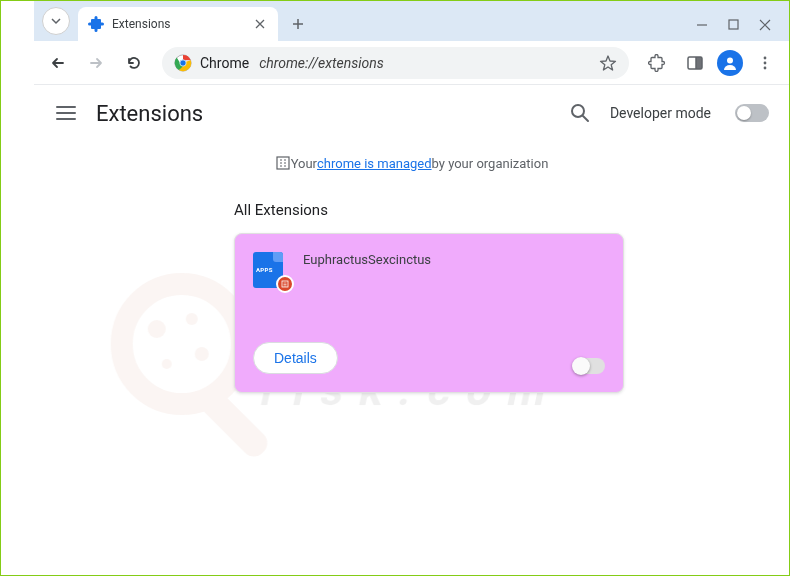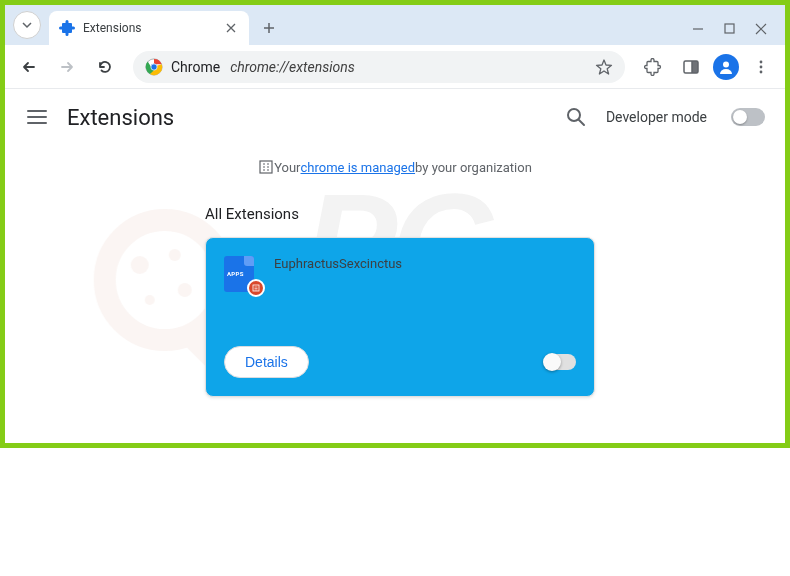--- a/index.html
+++ b/index.html
@@ -1,18 +1,18 @@
 <!DOCTYPE html>
 <html><head>
   <meta charset="utf-8">
   <style>
     * { box-sizing: border-box; margin: 0; padding: 0; }
     body { font-family: 'Segoe UI', Roboto, Arial, sans-serif; background: #fff; width: 790px; height: 576px; overflow: hidden; position: relative; }
     
-    .window-frame { width: 790px; height: 448px; border: 5px solid #84cc16; background: #fff; position: relative; }
+    .window-frame { width: 790px; height: 576px; border: 1px solid #84cc16; background: #fff; position: relative; padding-left: 33px; }
     
     
     .titlebar { height: 40px; background: #dce8f5; display: flex; align-items: flex-end; padding-left: 8px; }
     .tab-search-btn { width: 28px; height: 28px; border-radius: 50%; background: #fff; margin-bottom: 6px; margin-right: 8px; display: flex; align-items: center; justify-content: center; border: 1px solid #d0d0d0; cursor: pointer; }
     .chrome-tab { background: #fff; height: 34px; border-radius: 8px 8px 0 0; display: flex; align-items: center; padding: 0 10px; min-width: 200px; position: relative; }
     .tab-favicon { width: 16px; height: 16px; margin-right: 8px; }
     .tab-title { font-size: 12px; color: #3c4043; flex: 1; }
     .tab-close { width: 16px; height: 16px; display: flex; align-items: center; justify-content: center; cursor: pointer; color: #5f6368; font-size: 14px; }
     .new-tab { width: 28px; height: 28px; display: flex; align-items: center; justify-content: center; margin-left: 6px; margin-bottom: 3px; cursor: pointer; color: #5f6368; border-radius: 50%; }
     .window-controls { margin-left: auto; display: flex; gap: 20px; padding: 0 18px 10px 0; color: #5f6368; }
@@ -52,29 +52,29 @@
     
     
     .managed-banner { display: flex; align-items: center; justify-content: center; padding: 14px; font-size: 13px; color: #5f6368; position: relative; z-index: 1; gap: 0; }
     .managed-link { color: #1a73e8; text-decoration: underline; cursor: pointer; }
     
     
     .section { padding: 0 200px; position: relative; z-index: 1; }
     .section-title { font-size: 15px; color: #202124; margin-bottom: 14px; margin-top: 16px; }
     
     
-    .ext-card { background: #0ea5e9; border: 1px solid #e0e0e0; border-radius: 8px; box-shadow: 0 1px 3px rgba(60,64,67,0.15); padding: 18px; width: 390px; height: 160px; display: flex; flex-direction: column; }
+    .ext-card { background: #f0abfc; border: 1px solid #e0e0e0; border-radius: 8px; box-shadow: 0 1px 3px rgba(60,64,67,0.15); padding: 18px; width: 390px; height: 160px; display: flex; flex-direction: column; }
     .card-row { display: flex; align-items: flex-start; }
     .ext-icon-wrap { position: relative; width: 36px; height: 36px; margin-right: 14px; }
     .ext-icon-doc { width: 30px; height: 36px; background: #1a73e8; border-radius: 3px; position: relative; }
     .ext-icon-doc::before { content: ''; position: absolute; top: 0; right: 0; width: 10px; height: 10px; background: #609df6; border-radius: 0 3px 0 3px; }
     .ext-icon-text { position: absolute; top: 14px; left: 3px; font-size: 6px; color: #fff; font-weight: bold; letter-spacing: 0.3px; }
     .ext-icon-badge { position: absolute; bottom: -5px; right: -5px; width: 18px; height: 18px; background: #d9482b; border-radius: 50%; border: 2px solid #fff; display: flex; align-items: center; justify-content: center; }
     .ext-name { font-size: 13px; color: #3c4043; }
-    .card-footer { margin-top: auto; display: flex; align-items: center; justify-content: space-between; }
+    .card-footer { margin-top: auto; display: flex; align-items: flex-end; justify-content: space-between; }
     .details-btn { border: 1px solid #dadce0; background: #fff; color: #1a73e8; font-size: 14px; padding: 7px 20px; border-radius: 18px; cursor: pointer; font-weight: 500; }
     .card-toggle { width: 32px; height: 16px; background: #e0e0e0; border-radius: 8px; position: relative; cursor: pointer; }
     .card-toggle-knob { width: 18px; height: 18px; background: #fafafa; border-radius: 50%; position: absolute; left: -1px; top: -1px; box-shadow: 0 1px 3px rgba(0,0,0,0.35); }
     
     svg { display: block; }
   </style>
 </head>
 <body>
 
 <div class="window-frame">

